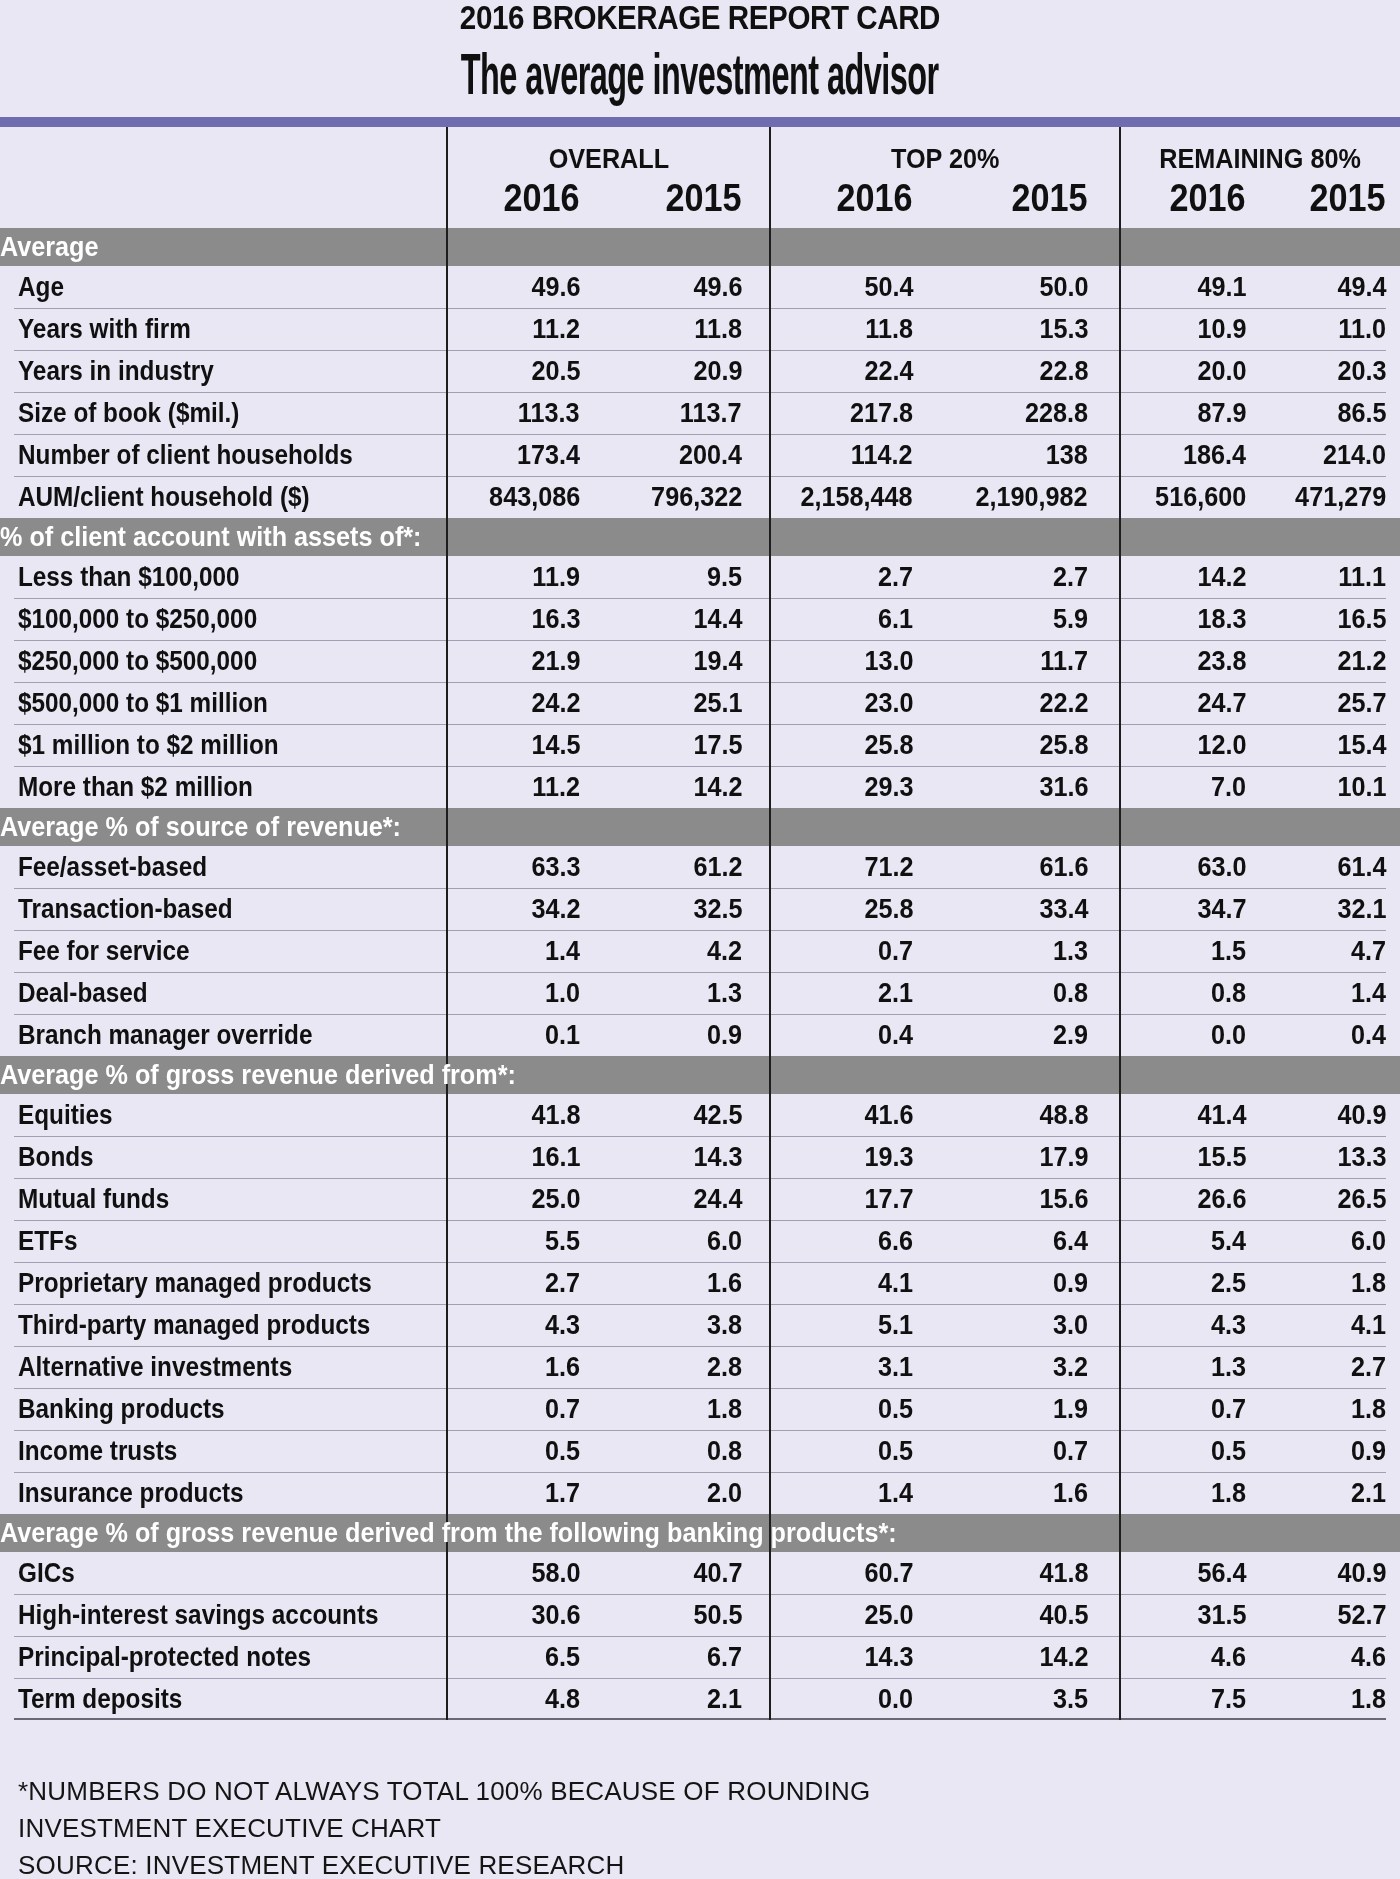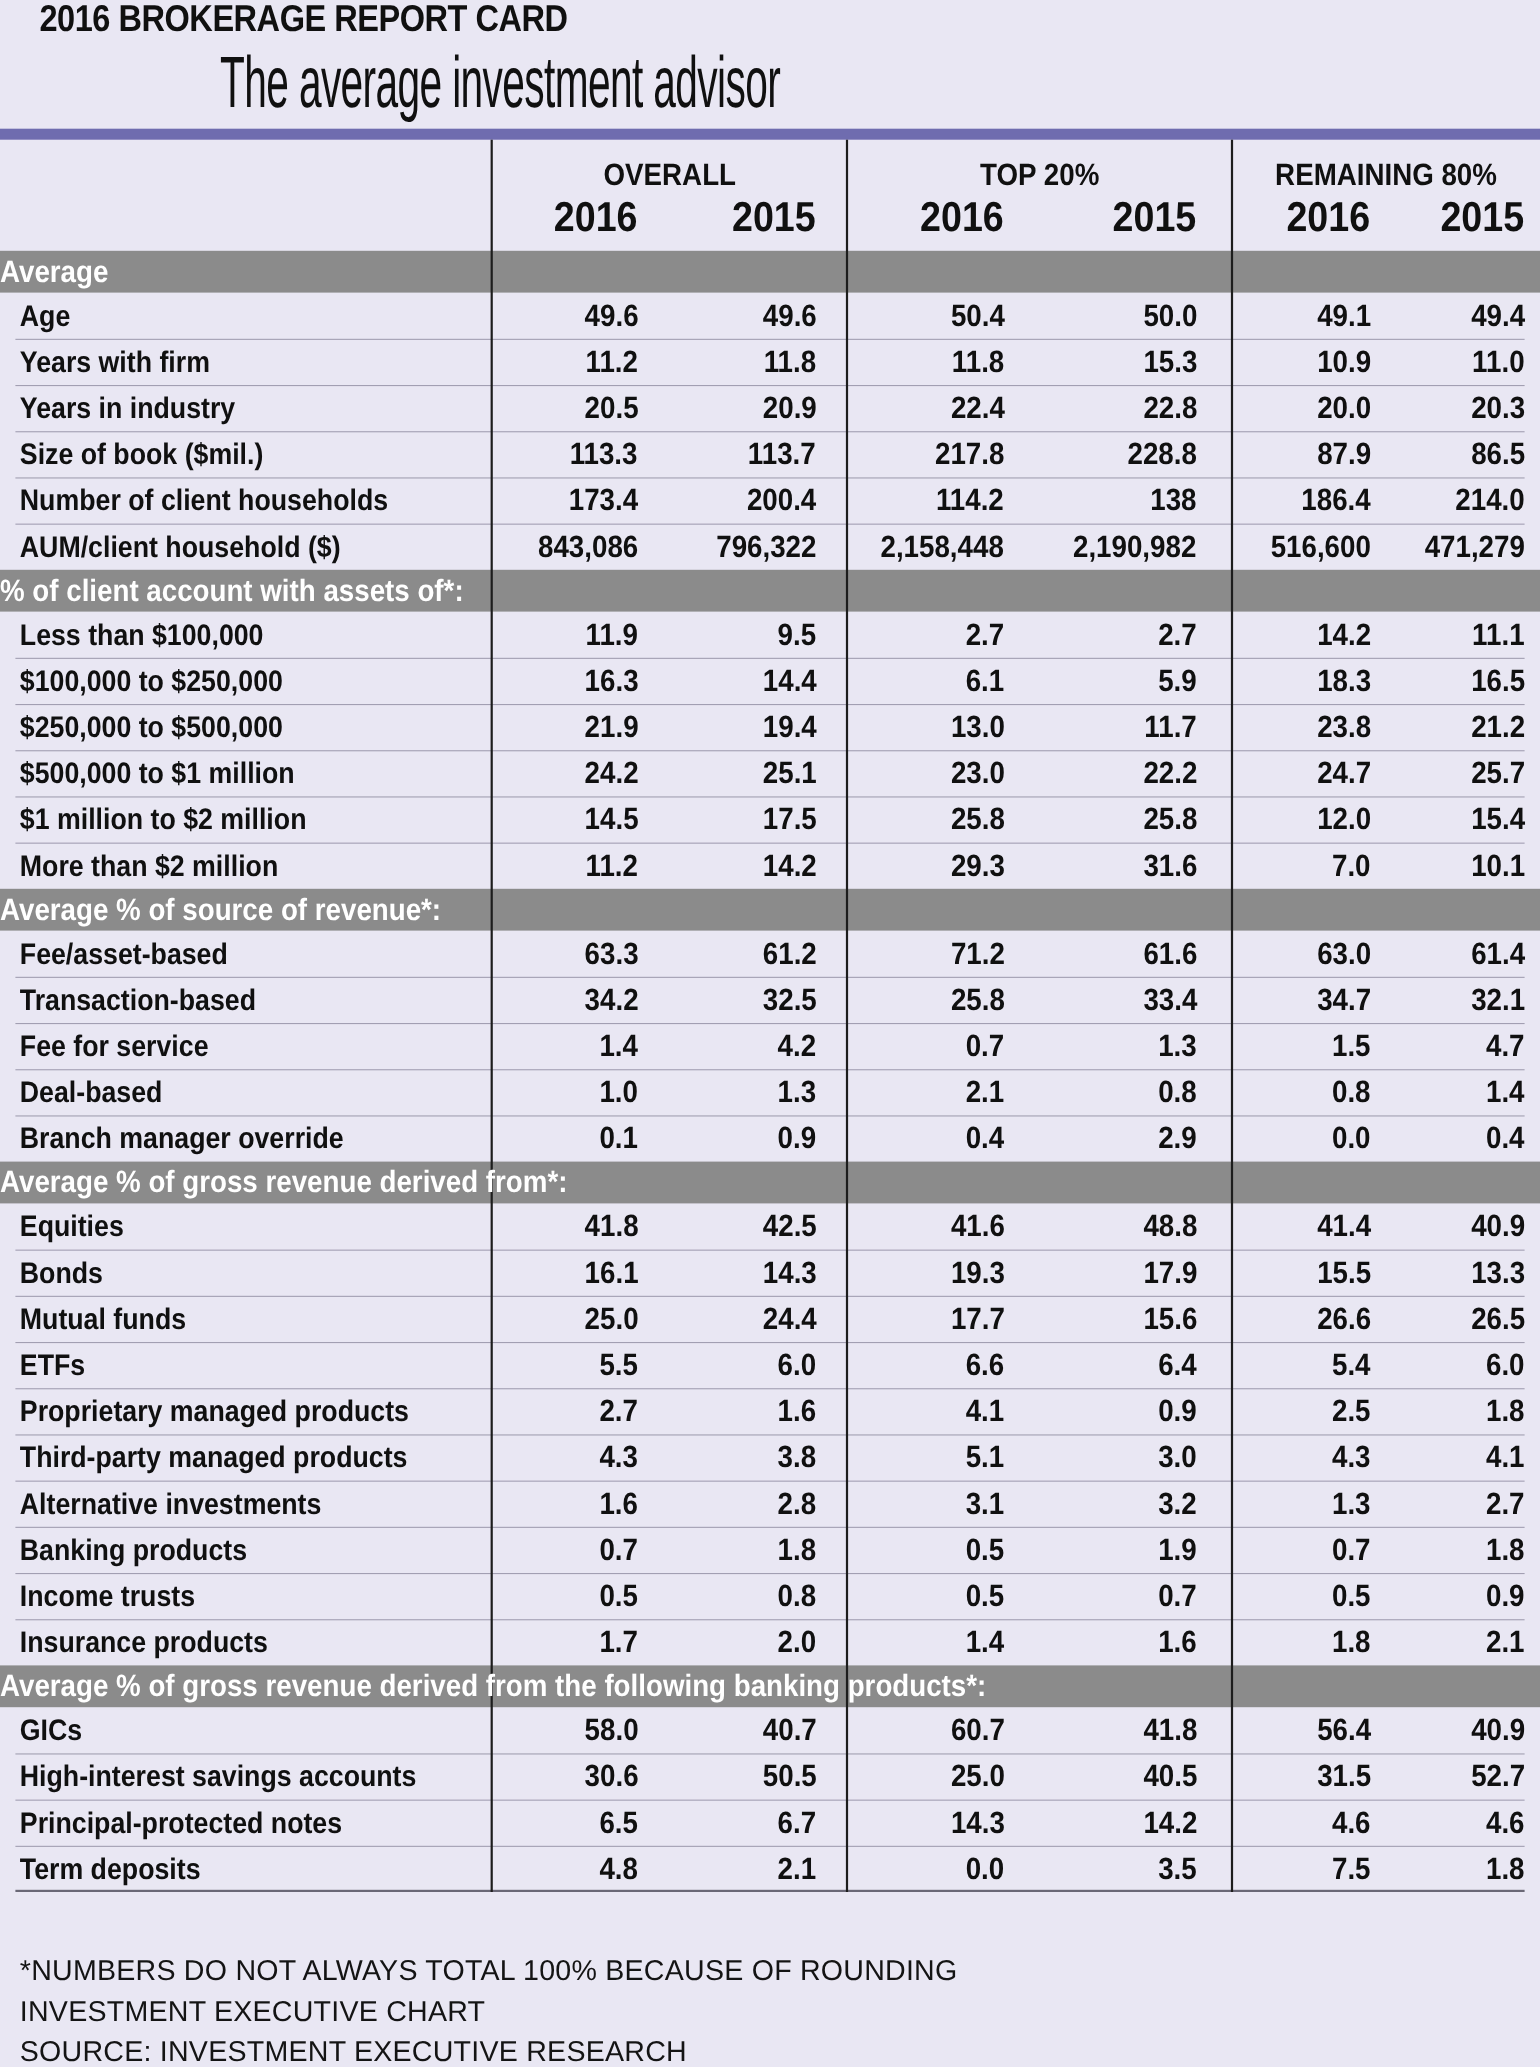--- a/index.html
+++ b/index.html
@@ -22,23 +22,23 @@
   }
   
   .cx{display:inline-block;white-space:nowrap;}
   .cx.t{transform:scaleX(0.56);transform-origin:50% 50%;}
   .cx.k{transform:scaleX(0.87);transform-origin:50% 50%;}
   .cx.c{transform:scaleX(0.90);transform-origin:50% 50%;}
   .cx.l{transform:scaleX(0.90);transform-origin:0 50%;}
   .cx.r{transform:scaleX(0.90);transform-origin:100% 50%;}
   .cx.b{transform:scaleX(0.90);transform-origin:0 50%;position:relative;z-index:2;}
 
-  header{height:117px;display:flex;flex-direction:column;align-items:flex-start;justify-content:flex-end;padding-bottom:4px;}
+  header{height:117px;display:flex;flex-direction:column;align-items:center;justify-content:flex-end;padding-bottom:4px;}
   .kicker{font-size:34px;line-height:36px;letter-spacing:-0.5px;text-align:center;}
-  h1{font-size:66px;line-height:78px;letter-spacing:-1px;text-align:center;font-weight:400;}
+  h1{font-size:58px;line-height:78px;letter-spacing:-1px;text-align:center;font-weight:700;}
 
   .accent-bar{height:10px;background:var(--accent);}
 
   .table{position:relative;height:1593px;border-radius:10px;}
   .table::after{content:'';position:absolute;left:14px;right:14px;bottom:0;height:2px;background:#6a6876;}
   .vline{position:absolute;top:0;bottom:0;width:2px;background:var(--divider);z-index:1;}
   .v1{left:446px;} .v2{left:769px;} .v3{left:1119px;}
 
   .grow{display:grid;grid-template-columns:447px 323px 351px 279px;height:50px;align-items:end;text-align:center;font-size:28px;padding-bottom:2px;}
   .yrow{display:grid;grid-template-columns:447px 161px 162px 175px 175px 140px 140px;height:51px;align-items:end;font-size:38px;padding-bottom:8px;}

